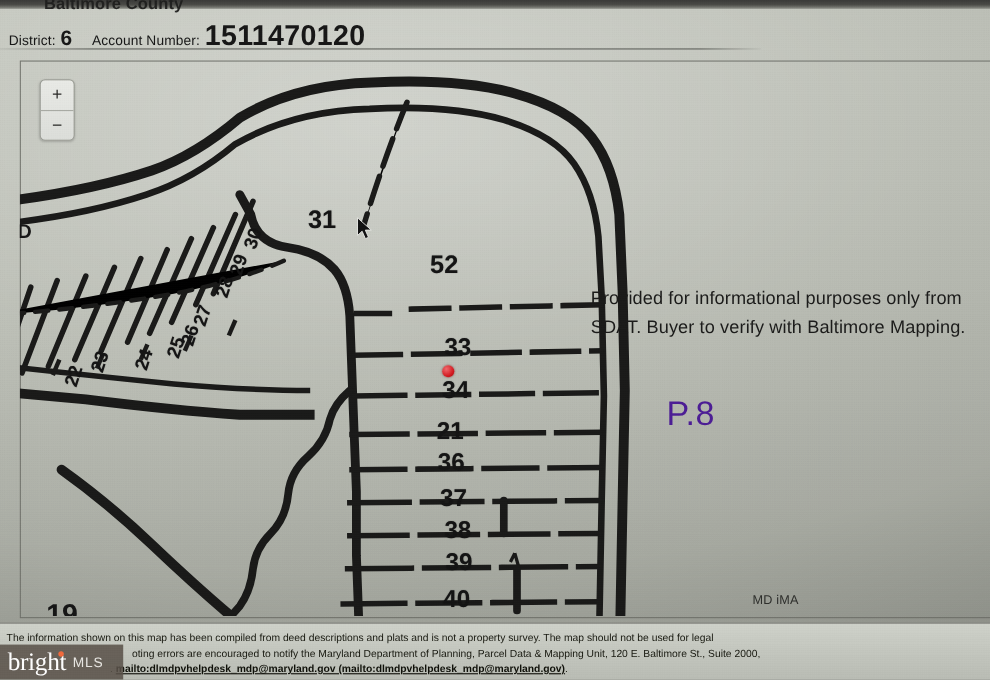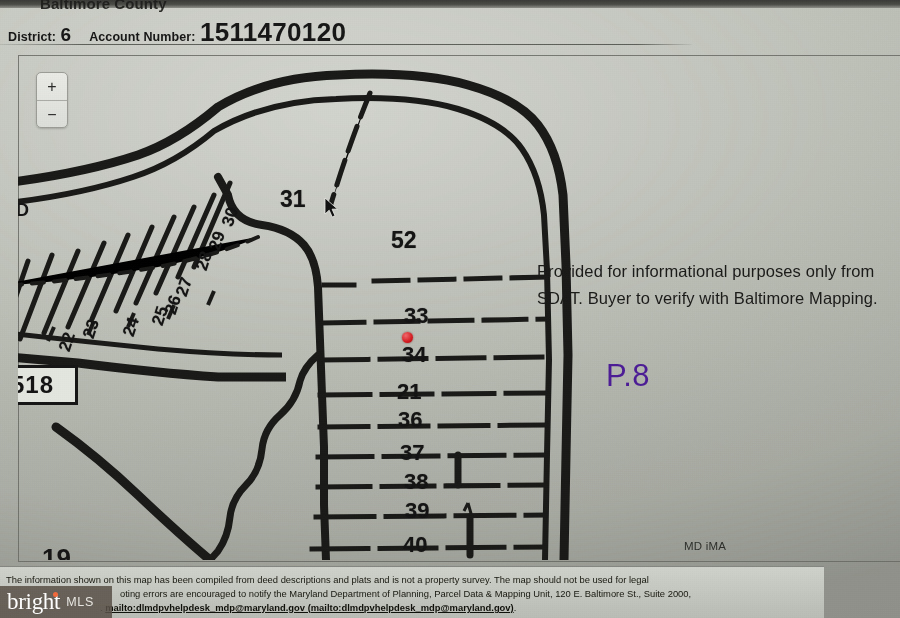--- a/index.html
+++ b/index.html
@@ -52,21 +52,21 @@
     opacity: .92;
   }
   .hdr-row {
     position: absolute;
     left: 8px; top: 17px;
     white-space: nowrap;
     color: #171717;
   }
   .hdr-lbl {
     font-size: 12.5px;
-    font-weight: bold;
+    font-weight: normal;
     letter-spacing: .1px;
   }
   .hdr-val-sm {
     font-size: 19px;
     font-weight: bold;
     letter-spacing: .2px;
   }
   .hdr-val-lg {
     font-size: 26px;
     font-weight: bold;
@@ -184,21 +184,21 @@
     left: 684px; top: 540px;
     font-size: 11.5px;
     color: #2e2f2c;
     letter-spacing: .2px;
   }
 
   
   .footer {
     position: absolute;
     left: 0; top: 566px;
-    width: 824px; height: 52px;
+    width: 900px; height: 52px;
     background: linear-gradient(180deg,#cfd2ca 0%, #c6c9c1 40%, #b9bcb4 100%);
     border-top: 1px solid rgba(80,82,77,.5);
   }
   .foot-line {
     position: absolute;
     left: 6px;
     font-size: 9.4px;
     line-height: 11px;
     color: #17180f;
     white-space: nowrap;
@@ -343,23 +343,20 @@
     </svg>
 
     <div class="zoom-ctl">
       <div class="zoom-btn top">+</div>
       <div class="zoom-btn">−</div>
     </div>
 
     <div class="edge-label" style="left:-2px; top:145px;">D</div>
     <div class="edge-label" style="left:24px; top:488px; font-size:26px;">19</div>
 
-    <div class="box518" style="left:-12px; top:310px; width:66px; height:34px;">
-      <span>518</span>
-    </div>
 
     <div id="parcels-right">
         <div class="parcel-num pn-big" style="left: 262px; top: 131px;">31</div>
         <div class="parcel-num pn-big" style="left: 373px; top: 172px;">52</div>
         <div class="parcel-num pn-mid" style="left: 386px; top: 248px;">33</div>
         <div class="parcel-num pn-mid" style="left: 384px; top: 287px;">34</div>
         <div class="parcel-num pn-mid" style="left: 379px; top: 324px;">21</div>
         <div class="parcel-num pn-mid" style="left: 380px; top: 352px;">36</div>
         <div class="parcel-num pn-mid" style="left: 382px; top: 385px;">37</div>
         <div class="parcel-num pn-mid" style="left: 386px; top: 414px;">38</div>

